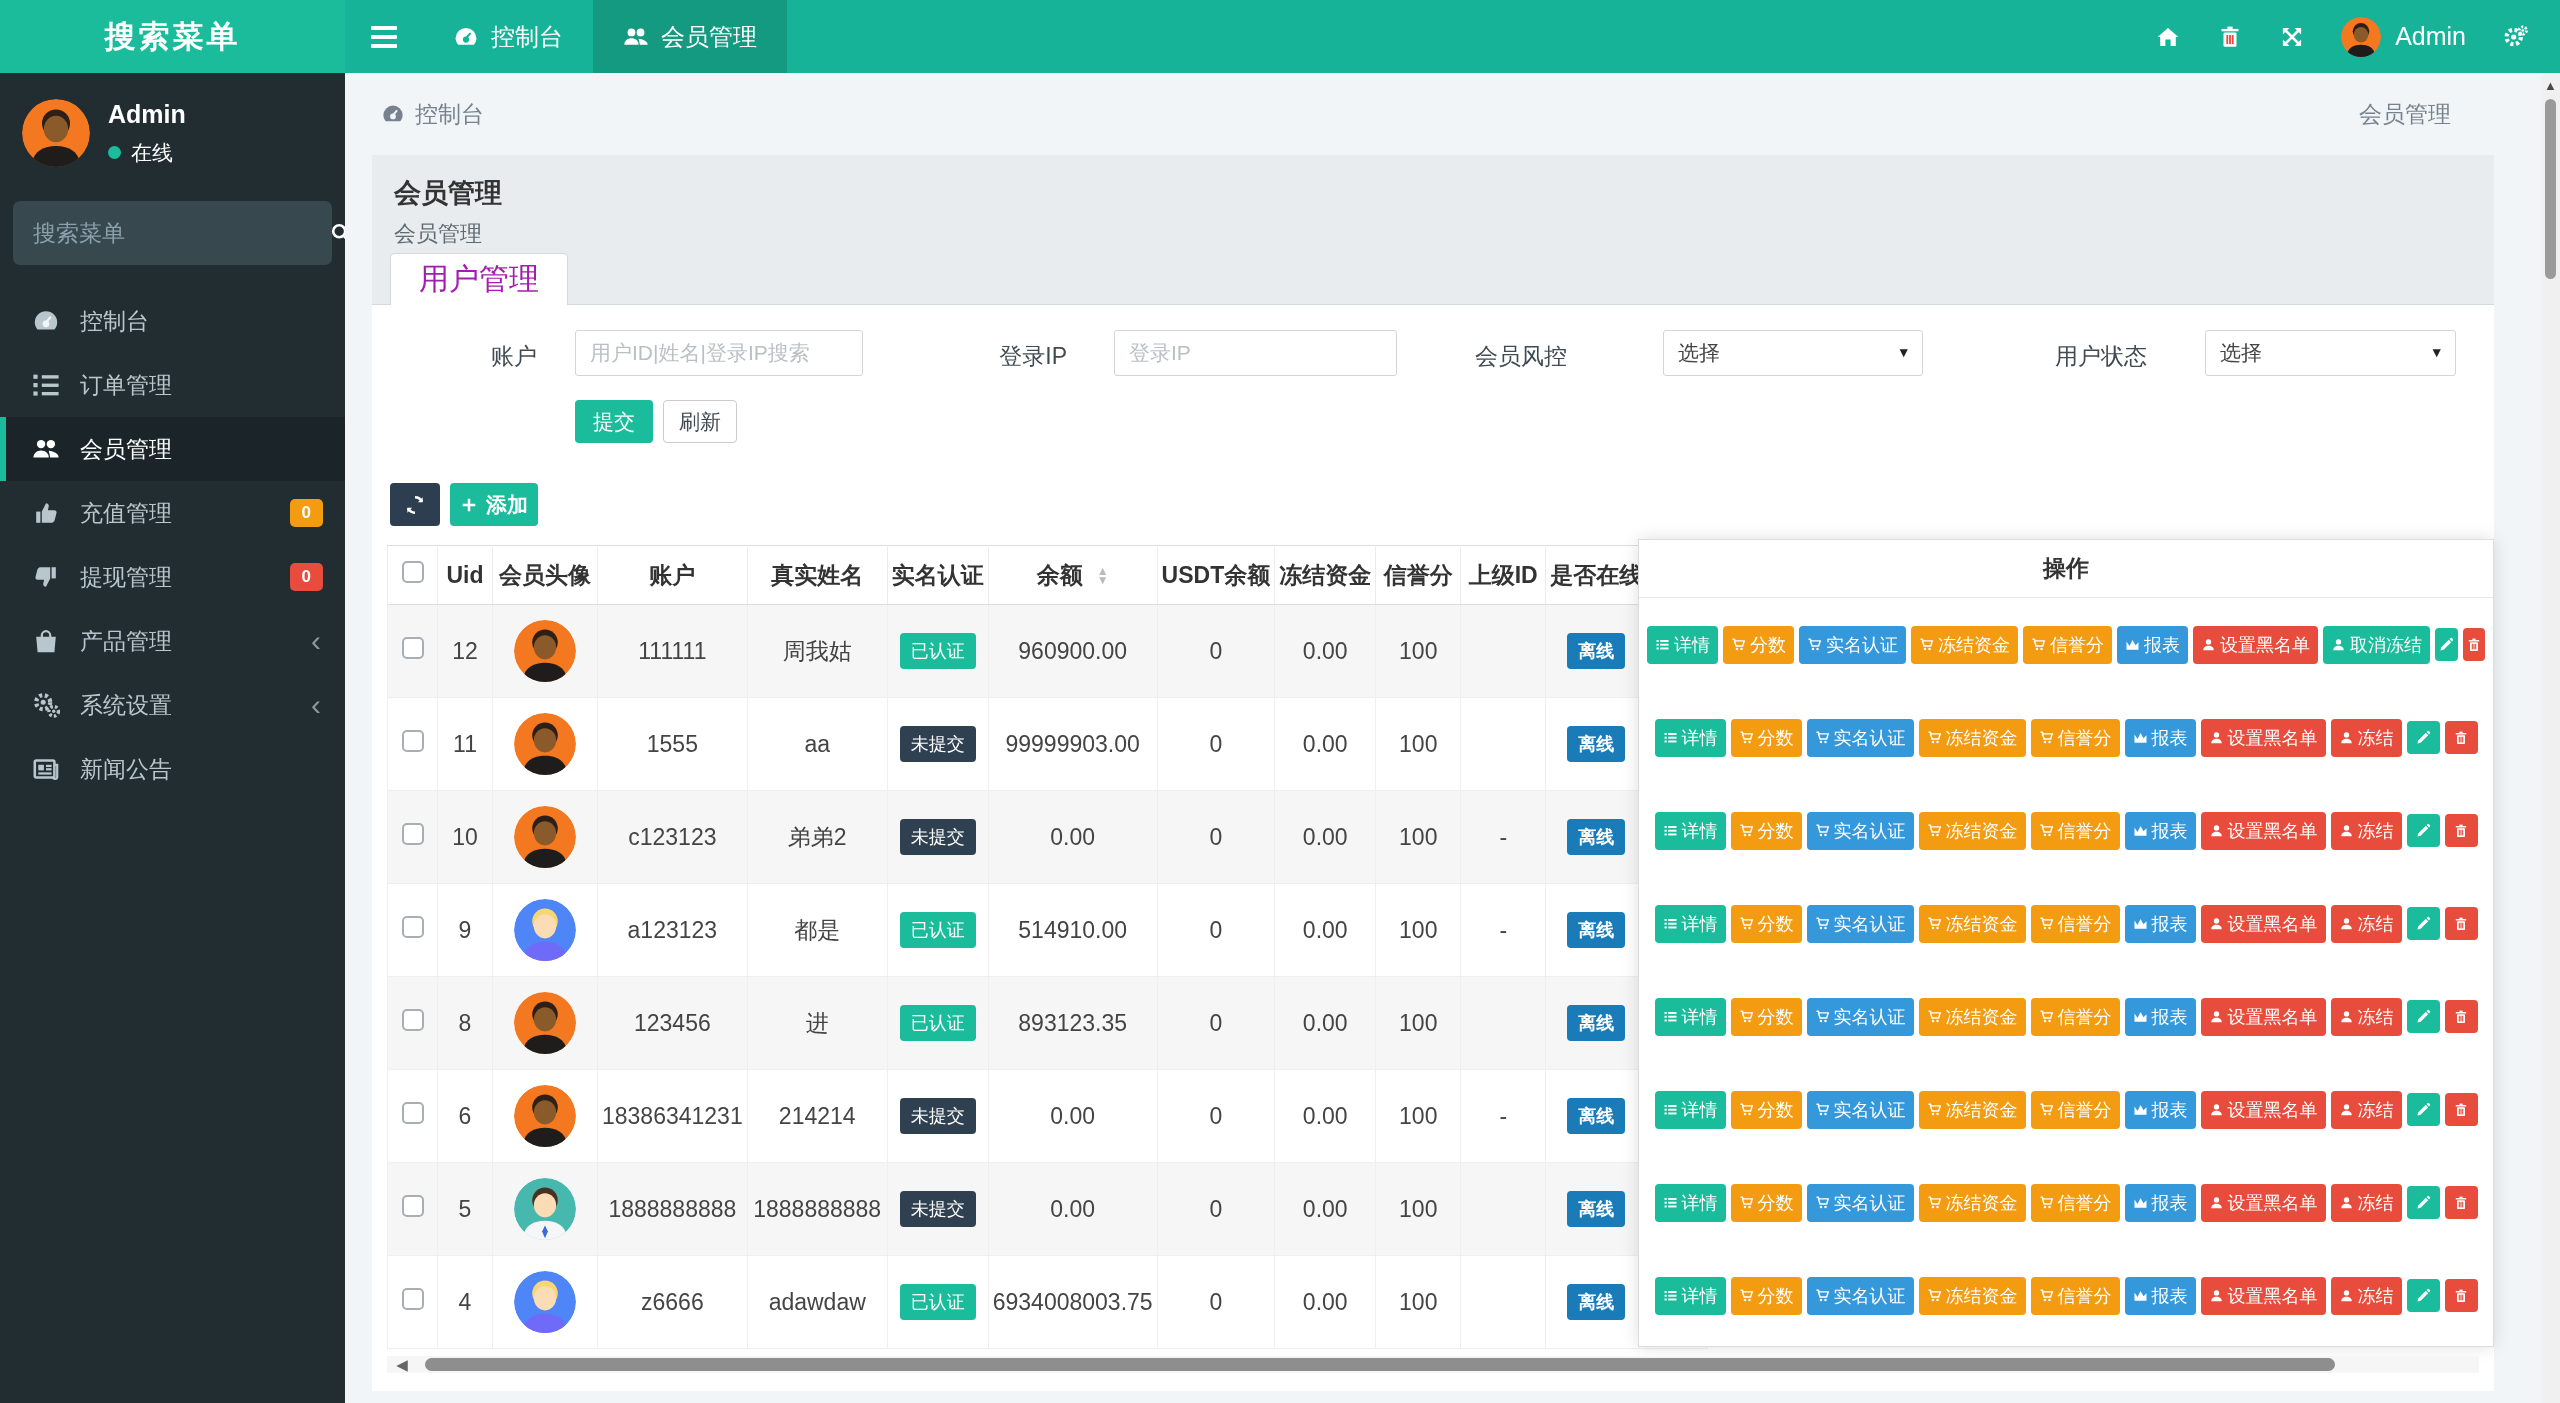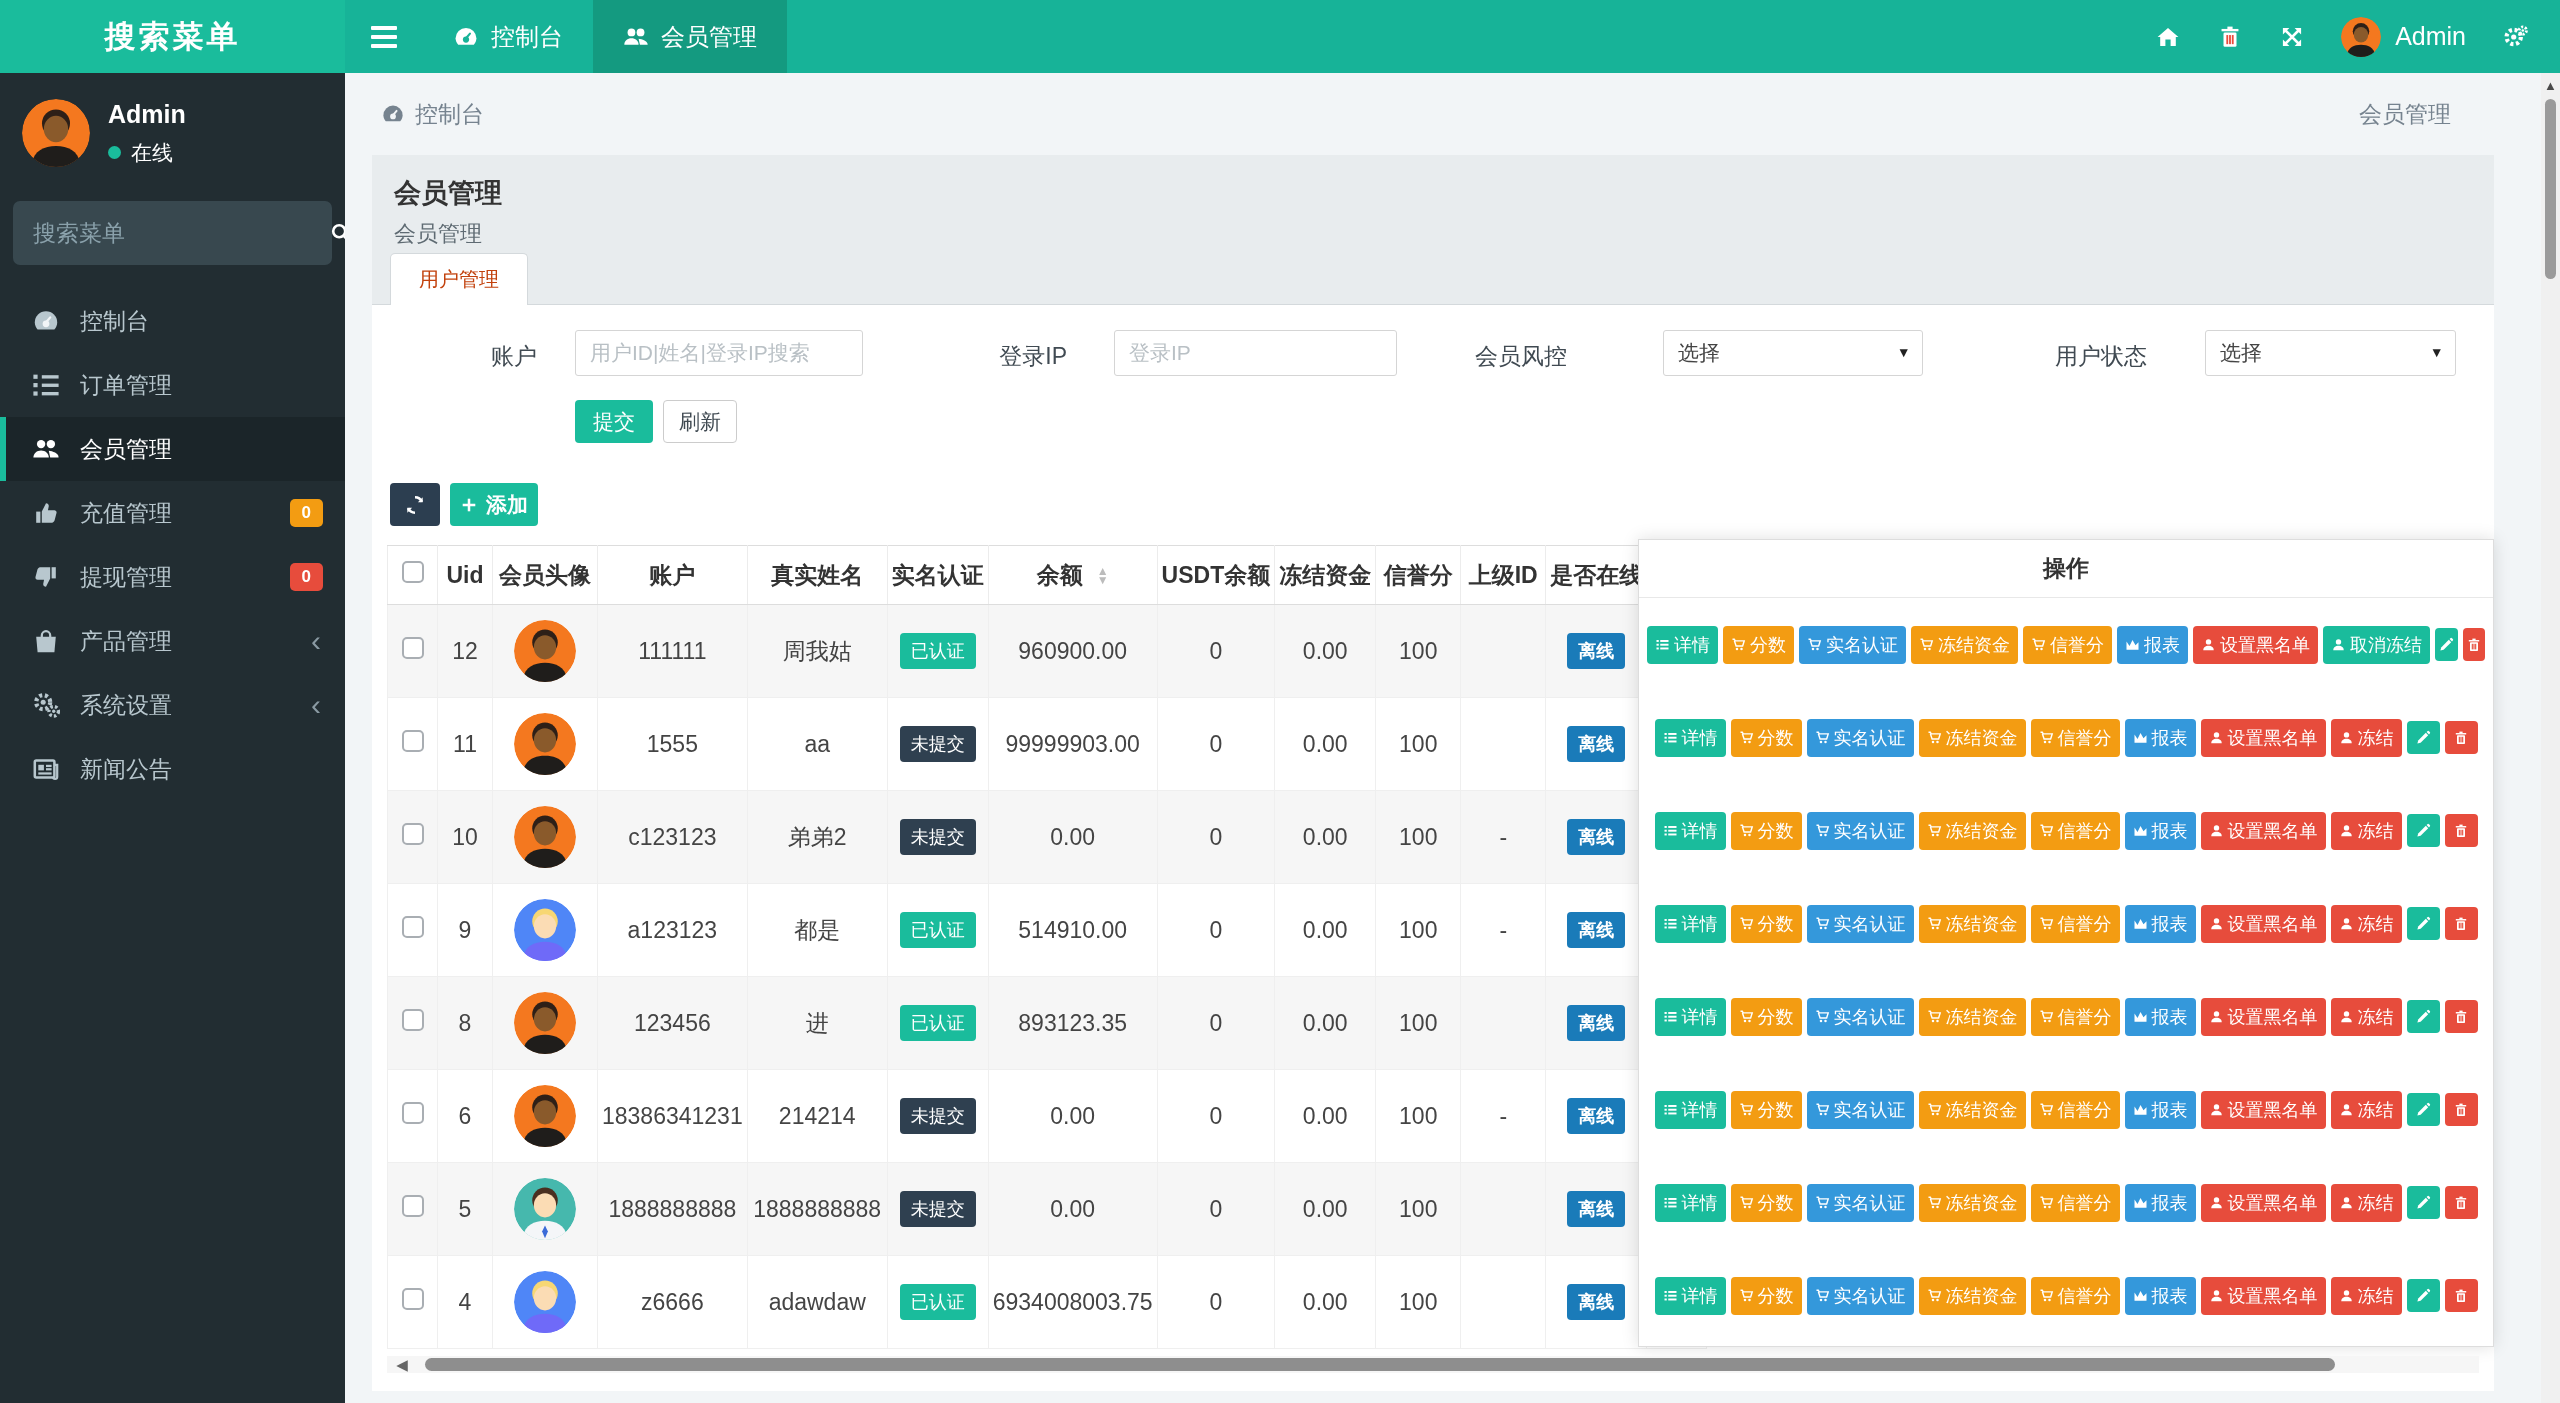--- a/index.html
+++ b/index.html
@@ -49,21 +49,21 @@
   #main { position:absolute; top:73px; left:345px; width:2196px; height:1330px; background:#f2f5f7; }
   #breadcrumb { position:absolute; top:0; left:0; width:100%; height:82px; display:flex; align-items:center; padding:0 90px 0 36px; color:#76838f; font-size:23px; }
   #breadcrumb .icon { width:24px; height:24px; margin-right:10px; }
   #breadcrumb .right { margin-left:auto; }
 
   #card { position:absolute; left:27px; top:82px; width:2122px; height:1236px; }
   #card-header { background:#e8ecee; height:98px; padding:20px 0 0 22px; }
   #card-title { font-size:27px; font-weight:bold; color:#333; }
   #card-subtitle { font-size:22px; color:#5f6b73; margin-top:8px; }
   #tabstrip { background:#e8ecee; height:52px; border-bottom:1px solid #d4d9dc; padding-left:18px; display:flex; align-items:flex-end; }
-  #tab-active { height:52px; background:#fff; border:1px solid #d4d9dc; border-bottom:none; border-radius:5px 5px 0 0; padding:0 28px; display:flex; align-items:center; font-size:20px; color:#c2410c; margin-bottom:-1px; cursor:pointer; }
+  #tab-active { height:52px; background:#fff; border:1px solid #d4d9dc; border-bottom:none; border-radius:5px 5px 0 0; padding:0 28px; display:flex; align-items:center; font-size:30px; color:#a21caf; margin-bottom:-1px; cursor:pointer; }
   #content { position:absolute; top:150px; left:0; width:2122px; height:1086px; background:#fff; }
 
   
   .flabel { position:absolute; font-size:23px; color:#404a52; text-align:right; top:36px; }
   .finput { position:absolute; top:25px; height:46px; border:1px solid #d5d5d5; border-radius:3px; padding:0 14px; font-size:21px; color:#333; font-family:inherit; outline:none; }
   .finput::placeholder { color:#b9c0c5; }
   .fselect { position:absolute; top:25px; height:46px; border:1px solid #d5d5d5; border-radius:3px; background:#fff; display:flex; align-items:center; justify-content:space-between; padding:0 14px; font-size:21px; color:#444; cursor:pointer;font-family:Liberation Mono, monospace; }
   .fselect .caret { font-size:14px; color:#222; }
   .btn { display:inline-flex; align-items:center; justify-content:center; gap:8px; border-radius:4px; font-size:21px; cursor:pointer; border:1px solid transparent; font-family:inherit; }
   #btn-submit { position:absolute; left:203px; top:95px; width:78px; height:43px; background:#1abc9c; color:#fff; }

